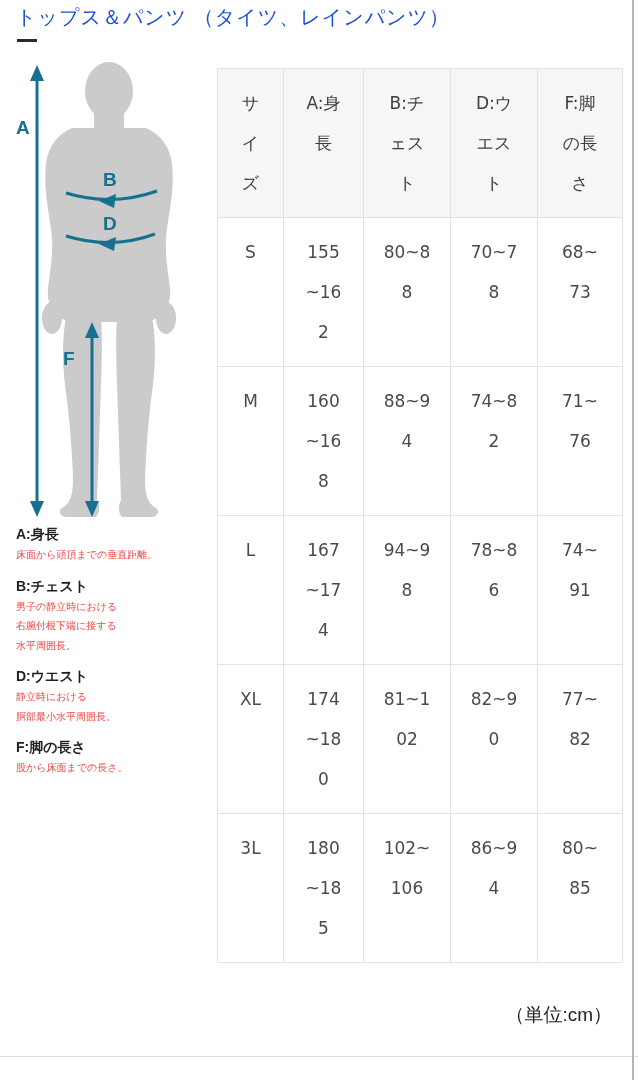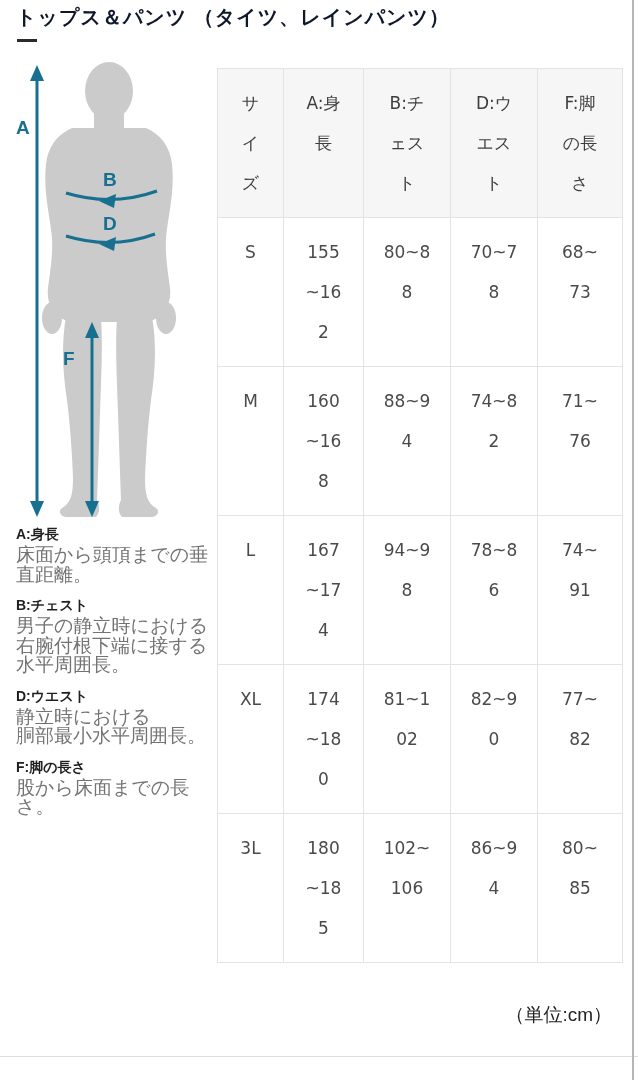--- a/index.html
+++ b/index.html
@@ -1,33 +1,33 @@
 <!DOCTYPE html>
 <html><head>
 <meta charset="utf-8">
 <style>
   html,body{margin:0;padding:0;background:#ffffff;}
   .page{
     position:relative;width:638px;height:1080px;background:#ffffff;overflow:hidden;
     font-family:"Liberation Sans",sans-serif;color:#2b2b2b;
   }
   
-  .title{position:absolute;left:16px;top:4px;font-size:20px;font-weight:bold;
-    letter-spacing:1px;color:#0f172a;white-space:nowrap;}
+  .title{position:absolute;left:16px;top:4px;font-size:20px;font-weight:normal;
+    letter-spacing:1px;color:#1d4ed8;white-space:nowrap;}
   .title-underline{position:absolute;left:17px;top:39px;width:20px;height:3px;background:#2b2b2b;}
 
   
   .figure-svg{position:absolute;left:0;top:58px;width:215px;height:462px;}
   .figure-svg text{font-family:"Liberation Sans",sans-serif;font-size:19px;font-weight:bold;}
 
   
   .legend{position:absolute;left:16px;top:524px;width:200px;}
   .legend-group{margin-bottom:11px;}
   .legend-term{font-size:14px;line-height:21px;font-weight:bold;color:#1f1f1f;}
-  .legend-line{font-size:19px;line-height:19.5px;color:#737373;}
+  .legend-line{font-size:10px;line-height:19.5px;color:#ef4444;}
 
   
   .size-table{position:absolute;left:217px;top:68px;border-collapse:collapse;
     font-family:"DejaVu Sans",sans-serif;padding-left:35px;}
   .size-table th,.size-table td{
     border:1px solid #e3e3e3;vertical-align:top;text-align:center;
     font-size:17px;line-height:40px;font-weight:normal;color:#4a4a4a;
     word-break:break-all;padding:14px 19px;}
   .size-table th{background:#f6f6f6;color:#3d3d3d;}
   .size-table th.c0{padding:14px 23px;}

